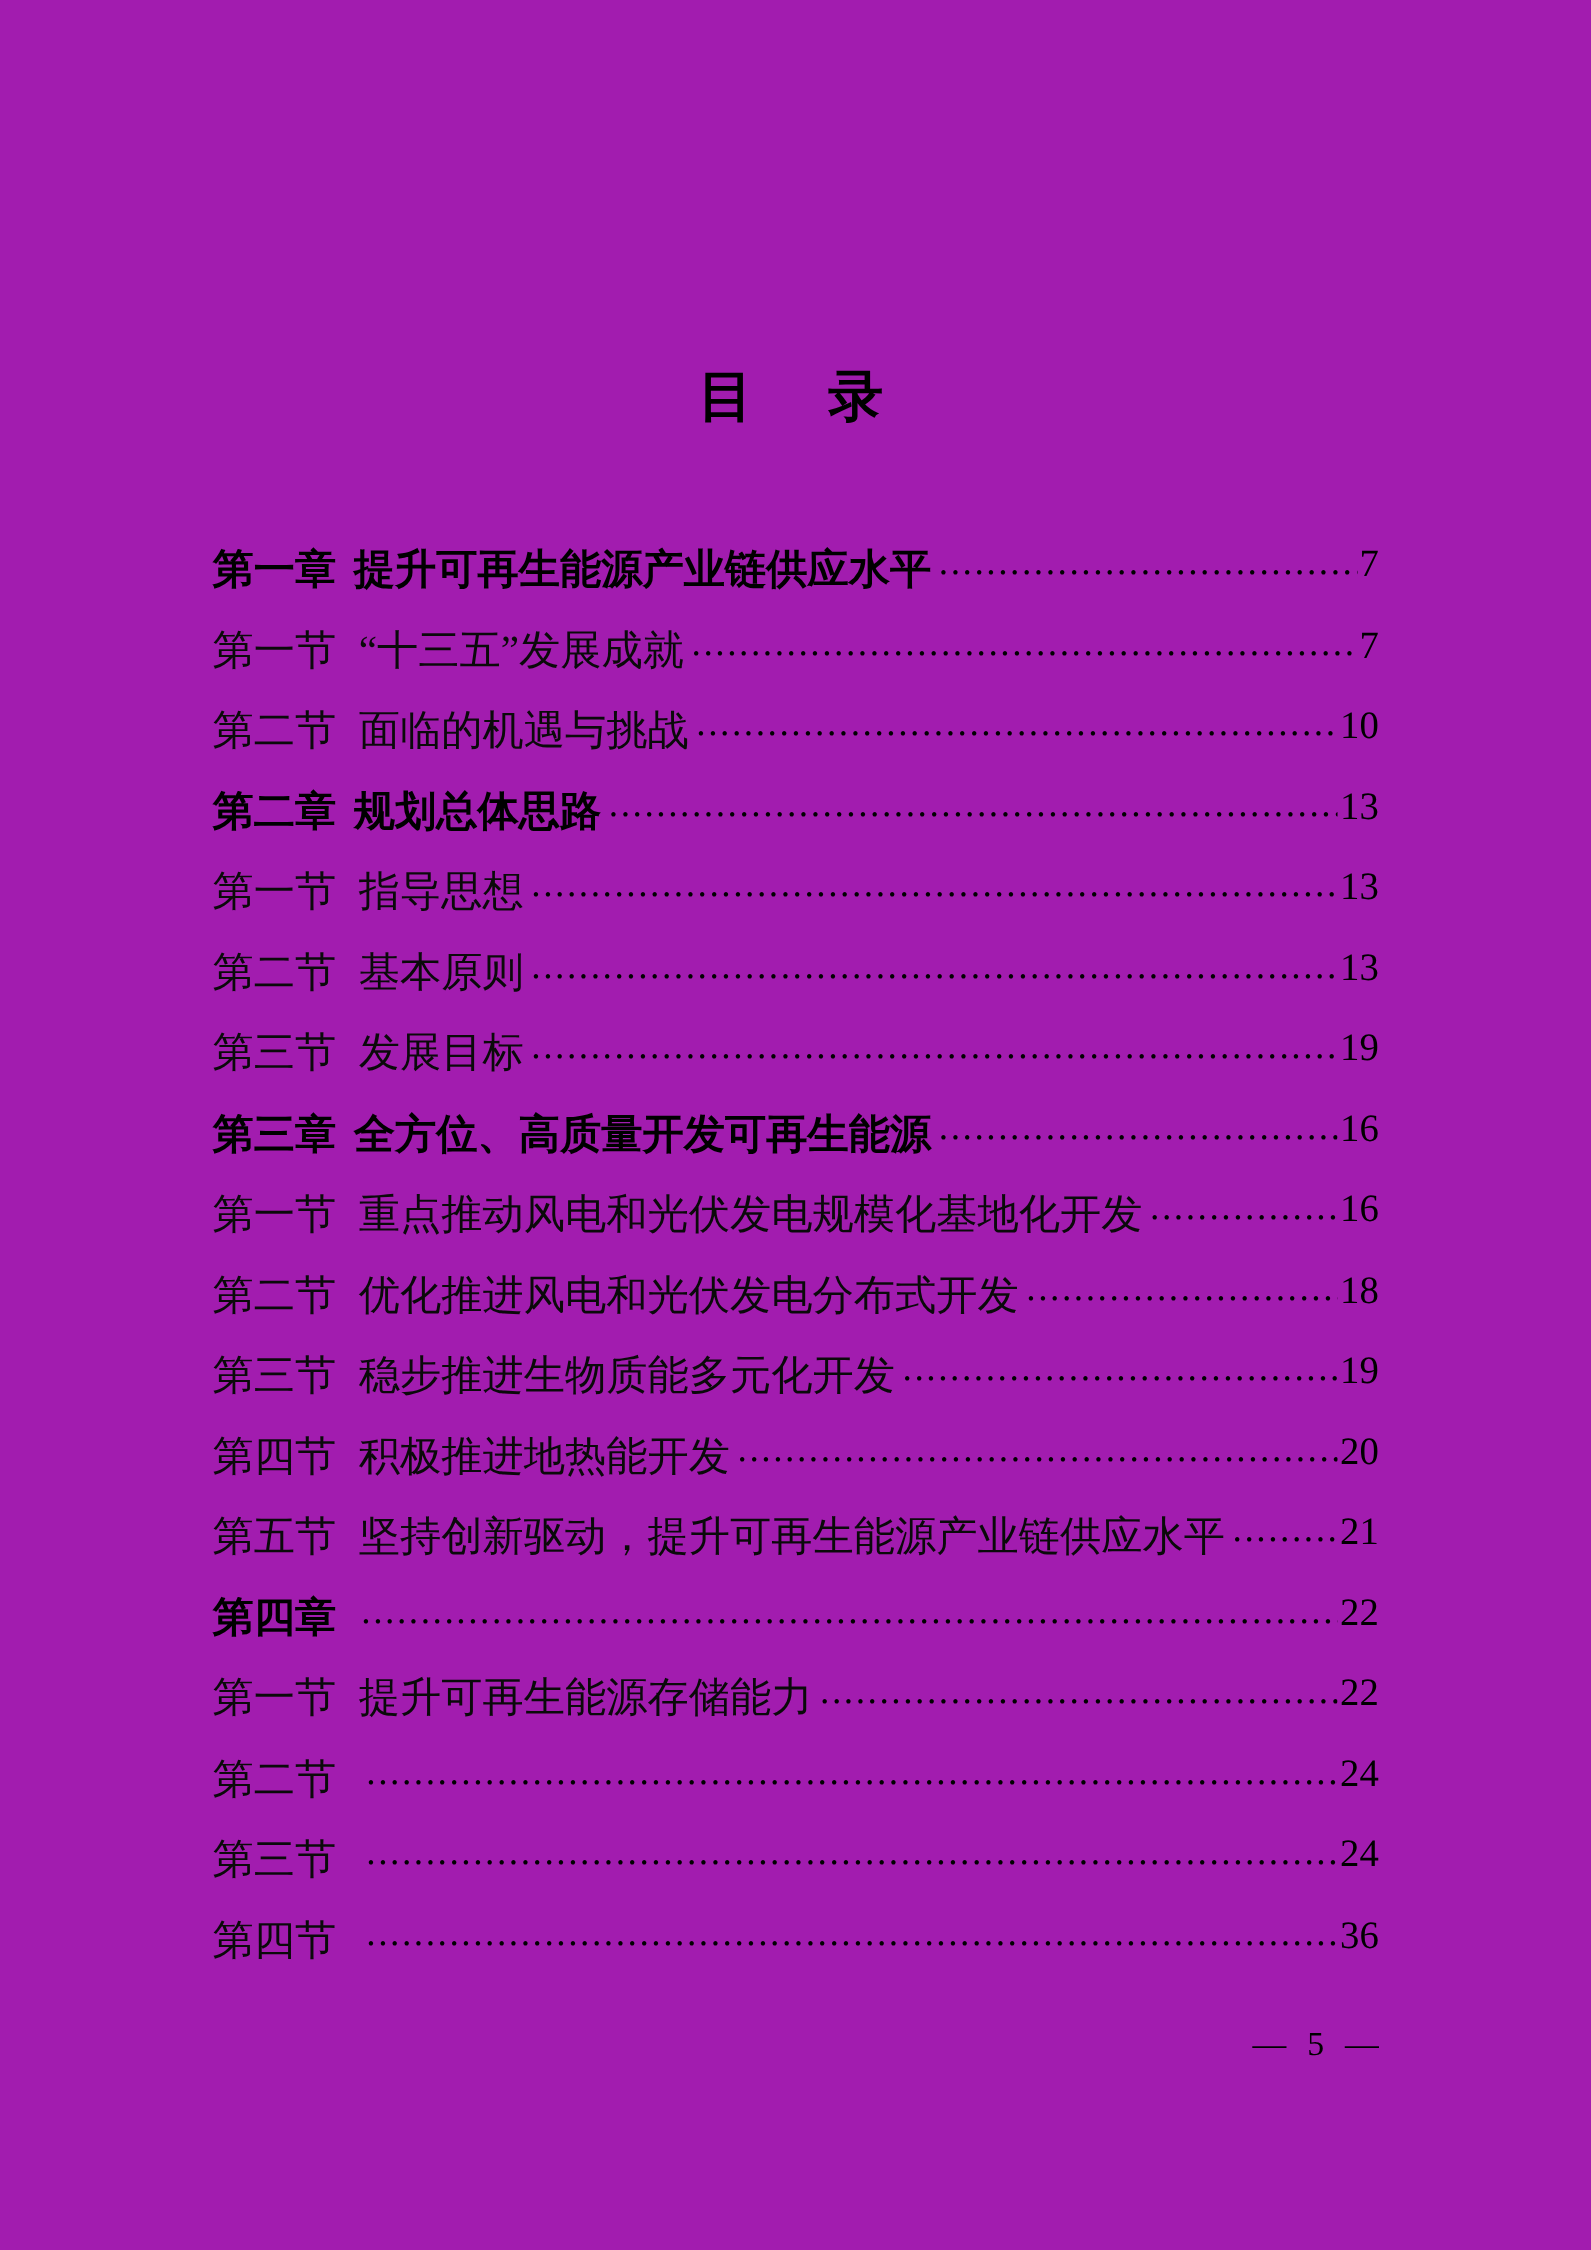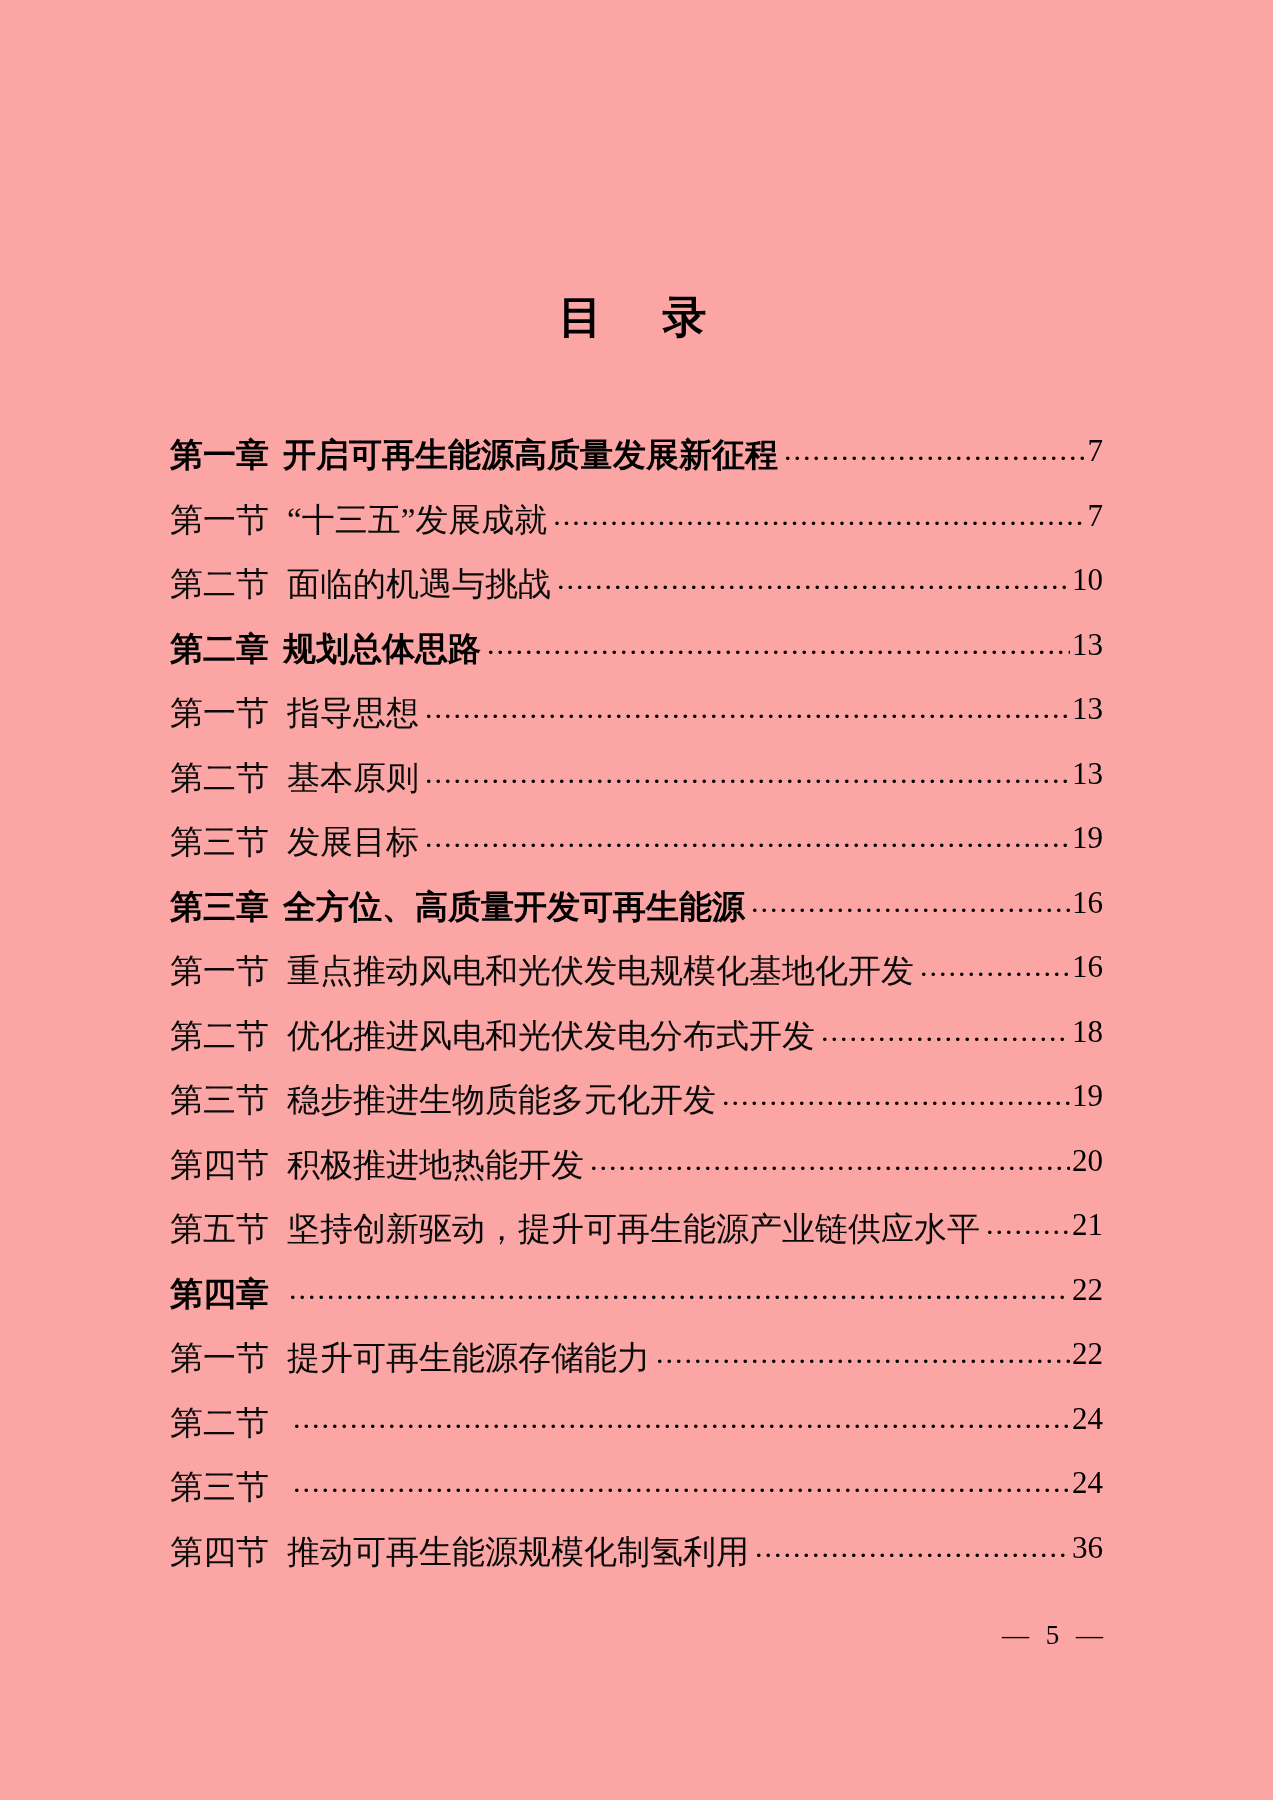--- a/index.html
+++ b/index.html
@@ -4,21 +4,21 @@
 <style>
   html, body {
     margin: 0;
     padding: 0;
     background: #ffffff;
   }
   .page {
     position: relative;
     width: 1273px;
     height: 1800px;
-    background: #fca5a5;
+    background: #a21caf;
     overflow: hidden;
     font-family: "Liberation Serif", serif;
     color: #000000;
   }
   .doc-title {
     position: absolute;
     top: 288px;
     left: 0;
     width: 100%;
     margin: 0;
@@ -95,21 +95,21 @@
 </head>
 <body>
 
 <div class="page">
 
   <h1 class="doc-title">目　录</h1>
 
   <div class="toc" id="toc-list">
       <div class="toc-row chapter">
         <span class="toc-num">第一章</span>
-        <span class="toc-title">开启可再生能源高质量发展新征程</span>
+        <span class="toc-title">提升可再生能源产业链供应水平</span>
         <span class="dots"></span>
         <span class="toc-page">7</span>
       </div>
       <div class="toc-row section">
         <span class="toc-num">第一节</span>
         <span class="toc-title">“十三五”发展成就</span>
         <span class="dots"></span>
         <span class="toc-page">7</span>
       </div>
       <div class="toc-row section">
@@ -194,21 +194,20 @@
         <span class="dots"></span>
         <span class="toc-page">24</span>
       </div>
       <div class="toc-row section">
         <span class="toc-num">第三节</span>
         <span class="dots"></span>
         <span class="toc-page">24</span>
       </div>
       <div class="toc-row section">
         <span class="toc-num">第四节</span>
-        <span class="toc-title">推动可再生能源规模化制氢利用</span>
         <span class="dots"></span>
         <span class="toc-page">36</span>
       </div>
     </div>
 
   <div class="footer">
     <span>— 5 —</span>
   </div>
 
 </div>

